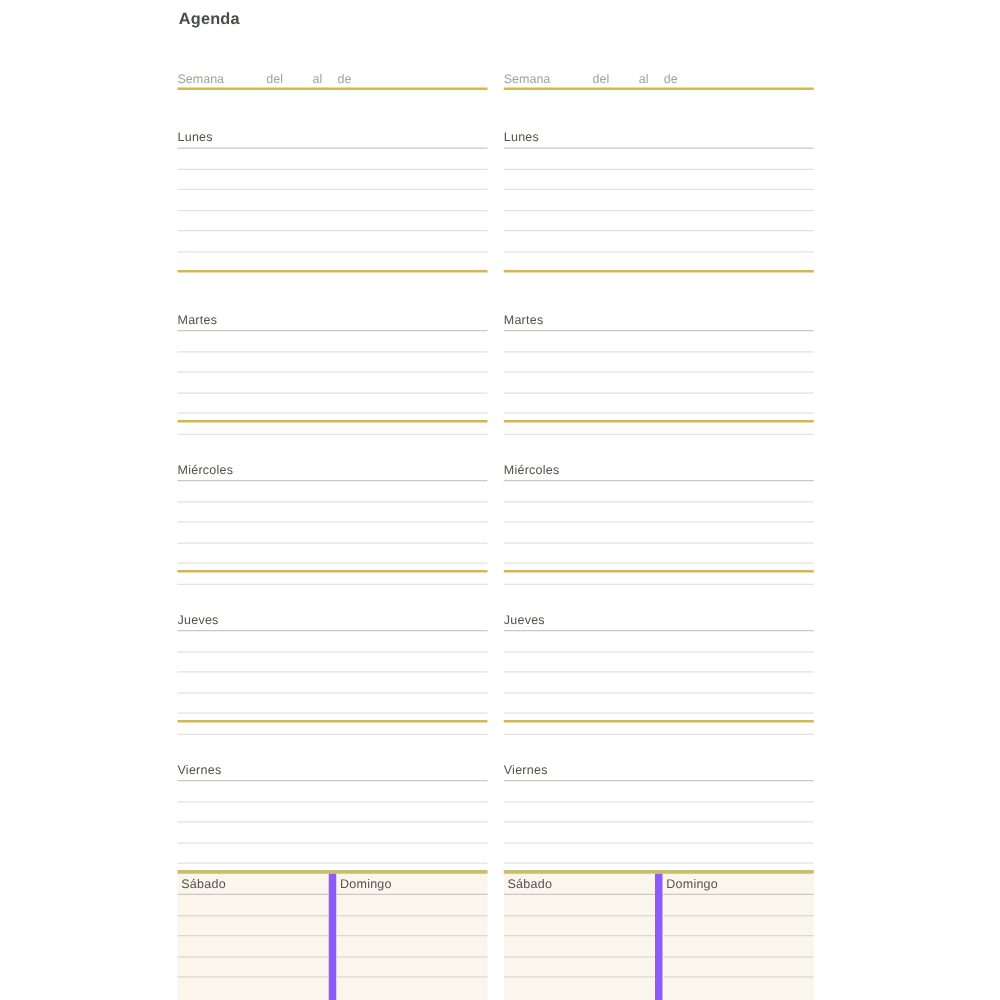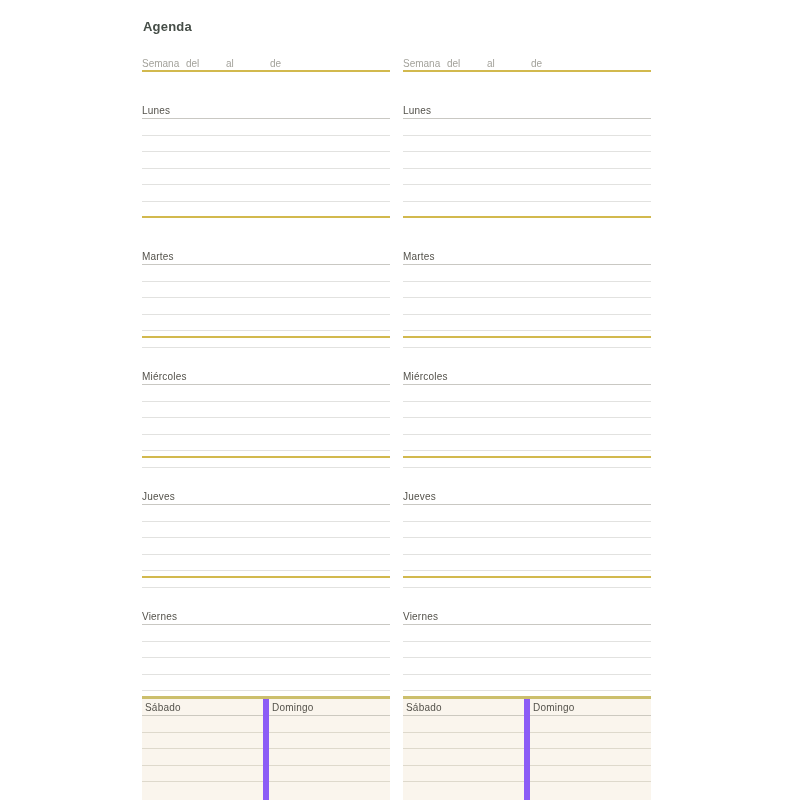--- a/index.html
+++ b/index.html
@@ -4,38 +4,38 @@
 <style>
   html, body { margin: 0; padding: 0; background: #ffffff; }
   body {
     width: 800px; height: 800px; position: relative; overflow: hidden;
     font-family: "Liberation Sans", sans-serif;
     -webkit-font-smoothing: antialiased;
   }
   .page { position: absolute; inset: 0; background: #fff; }
 
   .title {
-    position: absolute; left: 143px; top: 19px; margin: 0;
+    position: absolute; left: 143px; top: 7px; margin: 0;
     font-size: 13px; font-weight: bold; letter-spacing: 0.2px;
     color: var(--title, #454d47);
   }
 
   .col { position: absolute; top: 57px; width: 248px; }
   .col-left  { left: 142px; }
   .col-right { left: 403px; }
 
   .week-header {
     position: relative; height: 13px;
     border-bottom: 2px solid var(--gold, #d2b94e);
     font-size: 10px; color: var(--text-muted, #a3a29b);
   }
   .wh { position: absolute; bottom: 1px; white-space: nowrap; text-align: right; }
   .wh-semana { left: 0; }
-  .wh-del    { left: 44px; }
-  .wh-al     { left: 84px; }
+  .wh-del    { left: 71px; }
+  .wh-al     { left: 108px; }
   .wh-de     { left: 128px; }
 
   .day-block { position: relative; height: 118px; border-top: 2px solid var(--gold, #d2b94e); }
   .day-block.first { height: 114px; border-top: none; }
 
   .day-label {
     box-sizing: border-box; height: 17px; padding-top: 3px;
     border-bottom: 1px solid var(--label-line, #c9c8c3);
     font-size: 10px; color: var(--text-dark, #54524b); letter-spacing: 0.2px; margin-top: 30px;
   }

